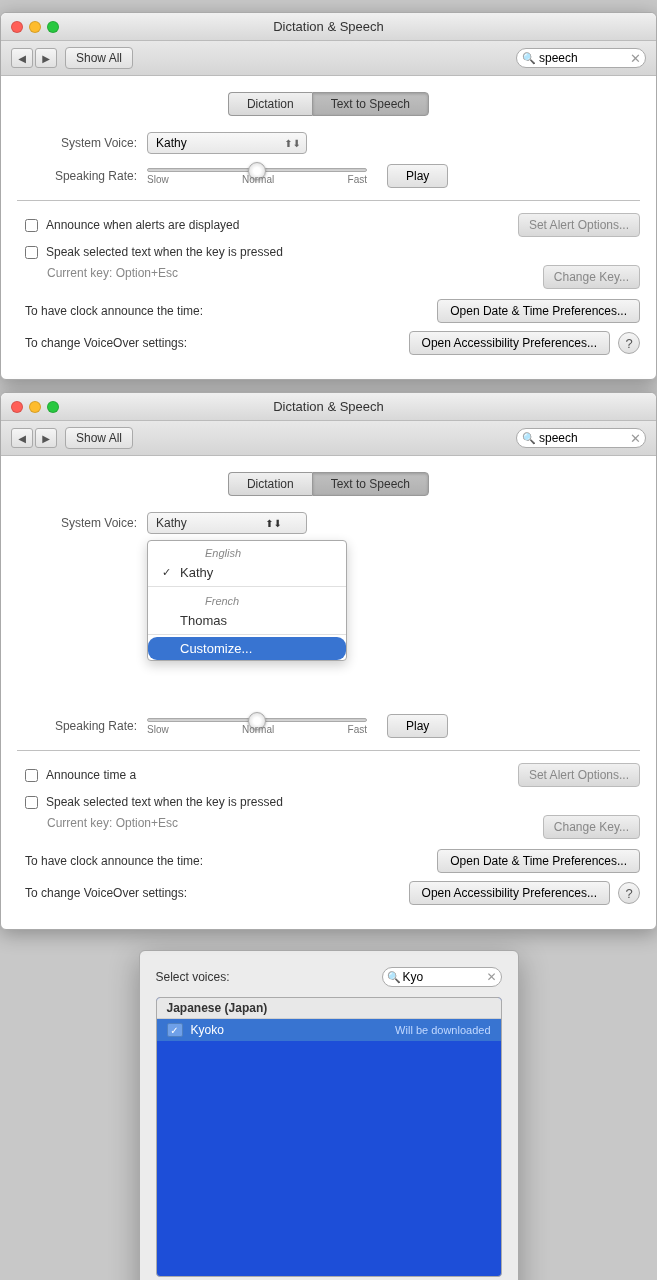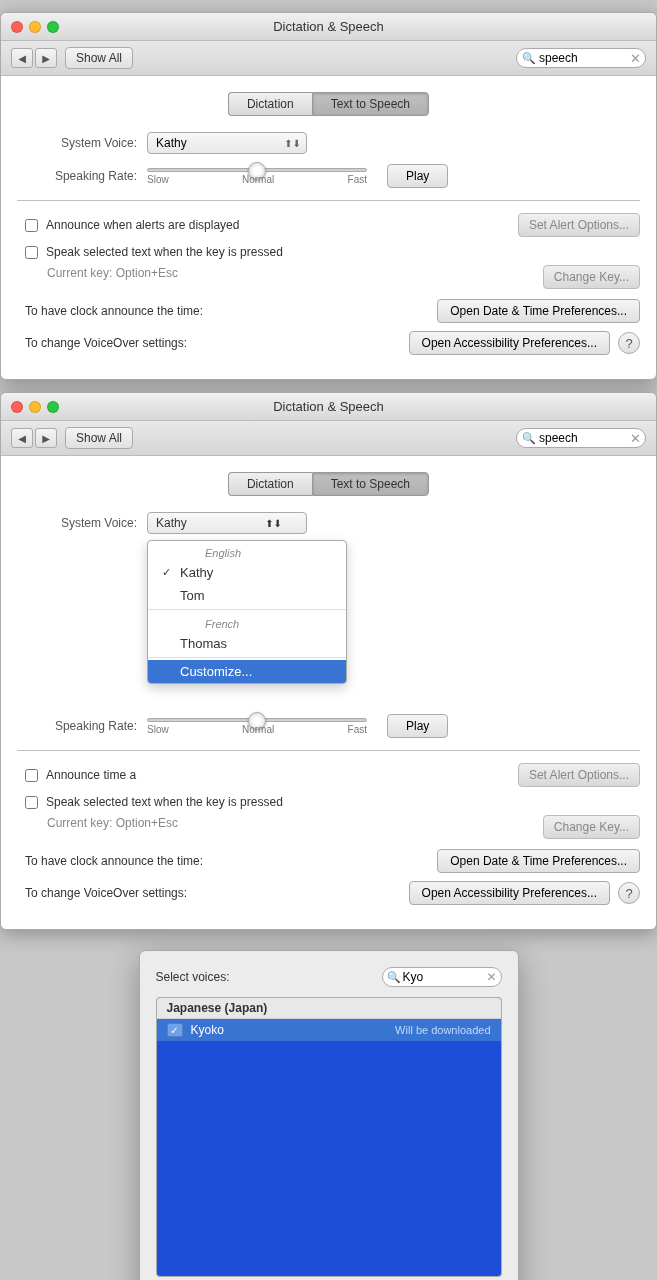--- a/index.html
+++ b/index.html
@@ -379,20 +379,21 @@
       font-size: 13px;
       cursor: pointer;
       display: flex;
       align-items: center;
       gap: 4px;
     }
 
     .dropdown-item:hover, .dropdown-item.highlighted {
       background: #3874d1;
       color: #fff;
+      border-radius: 9px;
     }
 
     .dropdown-item .check-mark {
       font-size: 11px;
       width: 14px;
     }
 
     .dropdown-divider {
       border-top: 1px solid #e0e0e0;
       margin: 2px 0;
@@ -649,24 +650,20 @@
             Kathy <span style="float:right; font-size:10px; margin-top:2px;">⬆⬇</span>
           </div>
         </div>
 
         
         <div class="dropdown-popup">
           <div class="dropdown-group-label">English</div>
           <div class="dropdown-item">
             <span class="check-mark">✓</span>
             <span>Kathy</span>
-          </div>
-          <div class="dropdown-item">
-            <span class="check-mark"> </span>
-            <span>Tom</span>
           </div>
           <div class="dropdown-divider"></div>
           <div class="dropdown-group-label">French</div>
           <div class="dropdown-item">
             <span class="check-mark"> </span>
             <span>Thomas</span>
           </div>
           <div class="dropdown-divider"></div>
           <div class="dropdown-item highlighted">
             <span class="check-mark"> </span>

